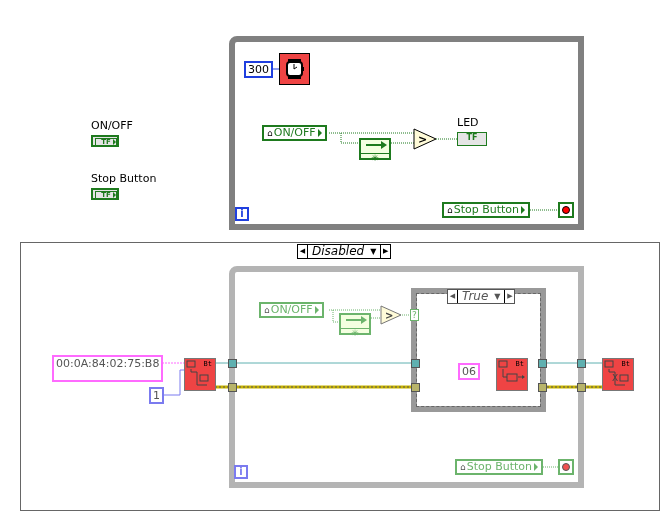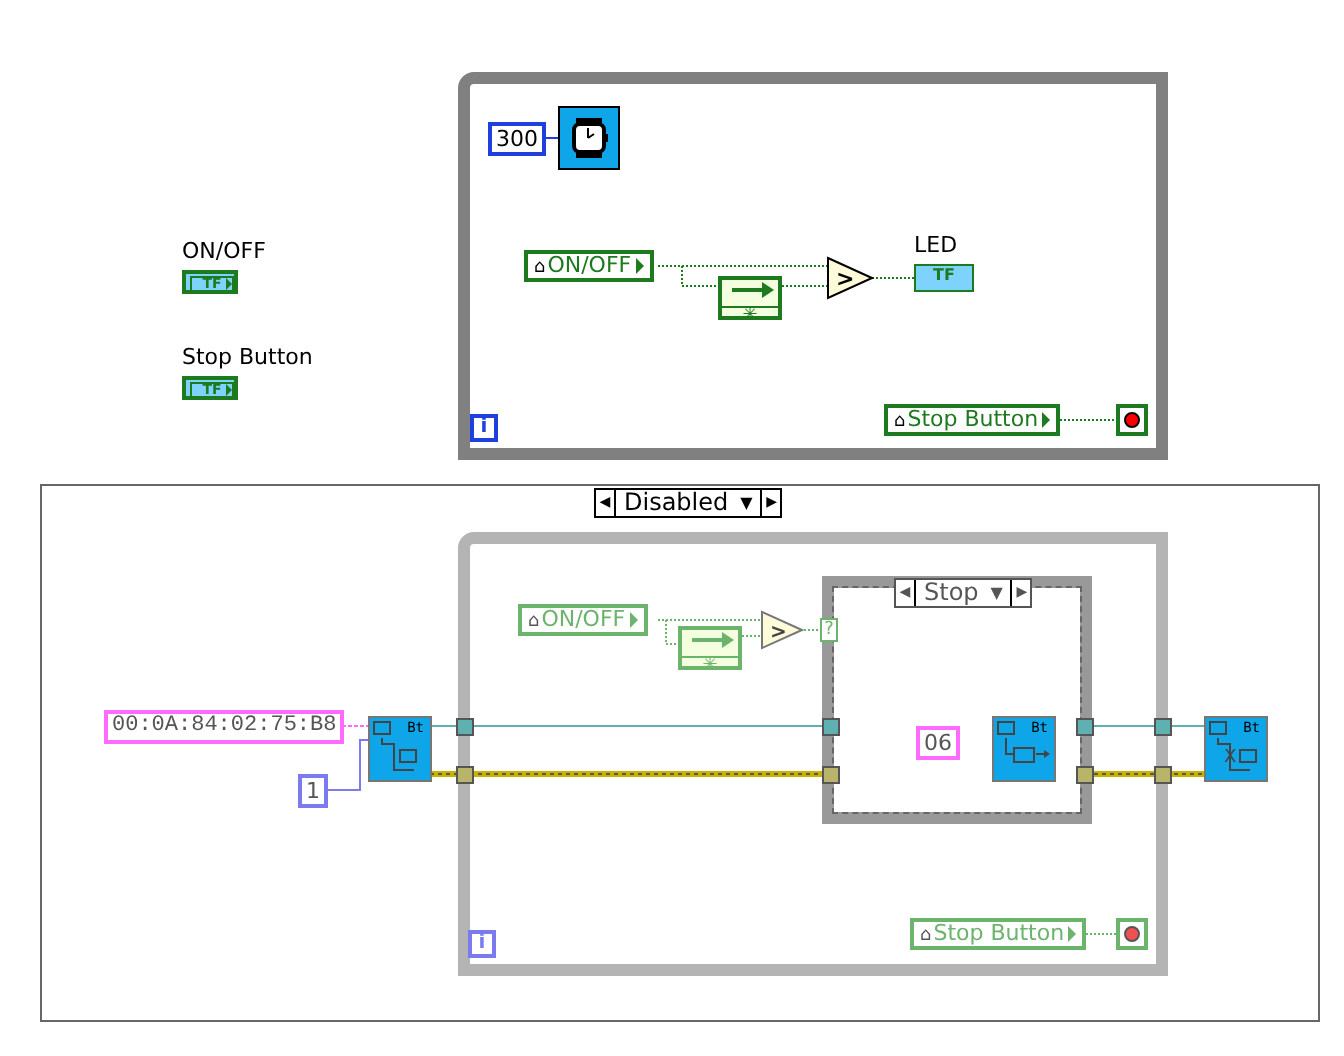--- a/index.html
+++ b/index.html
@@ -1,45 +1,45 @@
 <!DOCTYPE html>
 <html><head>
 <meta charset="utf-8">
 <style>
   html,body{margin:0;padding:0;background:#fff;}
   body{width:672px;height:528px;position:relative;overflow:hidden;font-family:"DejaVu Sans",sans-serif;font-size:11px;color:#000;}
   .abs{position:absolute;}
   .lbl{position:absolute;font-size:11px;color:#000;white-space:nowrap;}
   
-  .bterm{position:absolute;width:28px;height:12px;border:2px solid #1e7a1e;background:#7dd3fc;box-sizing:border-box;}
+  .bterm{position:absolute;width:28px;height:12px;border:2px solid #1e7a1e;background:#e5e5e5;box-sizing:border-box;}
   .bterm .in{position:absolute;left:2px;top:1px;width:20px;height:6px;border:1px solid #1e7a1e;font-size:7px;line-height:6px;font-weight:bold;color:#1e7a1e;text-align:center;}
   .bterm .arr{position:absolute;right:1px;top:2px;width:0;height:0;border-left:3px solid #1e7a1e;border-top:3px solid transparent;border-bottom:3px solid transparent;}
   
   .loop{position:absolute;border:6px solid #808080;border-radius:8px 0 0 0;box-sizing:border-box;}
   .loop.dis{border-color:#b4b4b4;}
   .iter{position:absolute;width:14px;height:14px;border:2px solid #1f3fdf;background:#fff;box-sizing:border-box;font-size:10px;line-height:10px;text-align:center;color:#1f3fdf;font-weight:bold;}
   .iter.dis{border-color:#7b7bef;color:#7b7bef;}
   
   .lvar{position:absolute;height:16px;border:2px solid #1e7a1e;background:#fff;box-sizing:border-box;font-size:11px;line-height:12px;color:#1e7a1e;padding:0 3px 0 3px;white-space:nowrap;}
   .lvar.dis{border-color:#6cb46c;color:#6cb46c;}
   .lvar .house{color:#000;font-size:9px;margin-right:1px;}
   .lvar.dis .house{color:#555;}
   .lvar .tri{display:inline-block;width:0;height:0;border-left:4px solid #1e7a1e;border-top:4px solid transparent;border-bottom:4px solid transparent;margin-left:2px;vertical-align:middle;}
   .lvar.dis .tri{border-left-color:#6cb46c;}
   .const{position:absolute;border:2px solid #1f3fdf;background:#fff;box-sizing:border-box;font-size:11px;line-height:13px;color:#000;padding:0 2px;}
   .const.str{border-color:#ff00ff;}
   .const.dis{border-color:#7b7bef;color:#555;}
   .const.str.dis{border-color:#ff6bff;}
-  .node{position:absolute;background:#0ea5e9;border:1px solid #000;box-sizing:border-box;}
+  .node{position:absolute;background:#ef4444;border:1px solid #000;box-sizing:border-box;}
   .node.dis{border-color:#777;}
   .sr{position:absolute;border:2px solid #1e7a1e;background:#f4ffe0;box-sizing:border-box;}
   .sr.dis{border-color:#6cb46c;}
   .selector{position:absolute;height:15px;border:1px solid #000;background:#fff;box-sizing:border-box;font-size:12px;line-height:13px;display:flex;align-items:stretch;}
   .selector .arrbtn{width:9px;display:flex;align-items:center;justify-content:center;font-size:7px;}
-  .selector .txt{padding:0 4px;border-left:1px solid #000;border-right:1px solid #000;display:flex;align-items:center;gap:6px;}
+  .selector .txt{padding:0 4px;border-left:1px solid #000;border-right:1px solid #000;display:flex;align-items:center;gap:6px;font-style:italic;}
   .selector.dis{border-color:#555;color:#555;}
   .tunnel{position:absolute;width:9px;height:9px;box-sizing:border-box;border:1px solid #555;}
   .stop{position:absolute;width:16px;height:16px;border:2px solid #1e7a1e;background:#fff;box-sizing:border-box;}
   .stop .dot{position:absolute;left:2px;top:2px;width:8px;height:8px;border-radius:50%;background:#ff0000;border:1px solid #000;box-sizing:border-box;}
   .stop.dis{border-color:#6cb46c;}
   .stop.dis .dot{background:#f05050;border-color:#555;}
   svg.wires{position:absolute;left:0;top:0;width:672px;height:528px;pointer-events:none;}
 </style>
 </head>
 <body>
@@ -119,21 +119,21 @@
 <div class="abs" style="left:20px;top:242px;width:640px;height:269px;border:1px solid #666;box-sizing:border-box;"></div>
 <div class="selector" style="left:297px;top:244px;">
   <span class="arrbtn">◀</span>
   <span class="txt">
       <span>Disabled</span>
       <span style="font-size:8px;">▼</span>
     </span>
   <span class="arrbtn">▶</span>
 </div>
 
-<div class="const str dis" style="left:52px;top:355px;height:17px;font-family:Liberation Mono, monospace;">00:0A:84:02:75:B8</div>
+<div class="const str dis" style="left:52px;top:355px;height:27px;">00:0A:84:02:75:B8</div>
 <div class="const dis" style="left:149px;top:387px;height:17px;">1</div>
 <div class="node dis" style="left:184px;top:358px;width:32px;height:33px;">
   <span style="position:absolute;right:3px;top:1px;font-size:7px;font-family:'DejaVu Sans Mono',monospace;">Bt</span>
   <svg width="30" height="31">
       <rect x="2" y="2" width="8" height="6" fill="none" stroke="#444"></rect>
       <rect x="15" y="16" width="8" height="6" fill="none" stroke="#444"></rect>
       <path d="M6 10 V13 H12 V26 H22" stroke="#444" fill="none"></path>
     </svg>
 </div>
 
@@ -156,21 +156,21 @@
 <svg class="abs" style="left:380px;top:305px;" width="22" height="20">
   <polygon points="1,1 21,10 1,19" fill="#fffbd8" stroke="#777"></polygon>
   <text x="5" y="14" font-size="10" font-weight="bold" fill="#444">&gt;</text>
 </svg>
 
 <div class="abs" style="left:411px;top:288px;width:135px;height:124px;border:6px solid #999;box-sizing:border-box;background:#fff;
      background-clip:padding-box;outline:1px dashed #666;outline-offset:-6px;"></div>
 <div class="selector dis" style="left:447px;top:289px;">
   <span class="arrbtn">◀</span>
   <span class="txt">
-      <span>Stop</span>
+      <span>True</span>
       <span style="font-size:8px;">▼</span>
     </span>
   <span class="arrbtn">▶</span>
 </div>
 <div class="abs" style="left:410px;top:309px;width:9px;height:12px;border:1px solid #6cb46c;background:#fff;font-size:9px;line-height:11px;text-align:center;color:#6cb46c;box-sizing:border-box;">?</div>
 <div class="tunnel" style="left:411px;top:359px;background:#5fb0b0;"></div>
 <div class="tunnel" style="left:411px;top:383px;background:#b8b46a;"></div>
 <div class="tunnel" style="left:538px;top:359px;background:#5fb0b0;"></div>
 <div class="tunnel" style="left:538px;top:383px;background:#b8b46a;"></div>
 <div class="const str dis" style="left:458px;top:363px;height:17px;">06</div>

